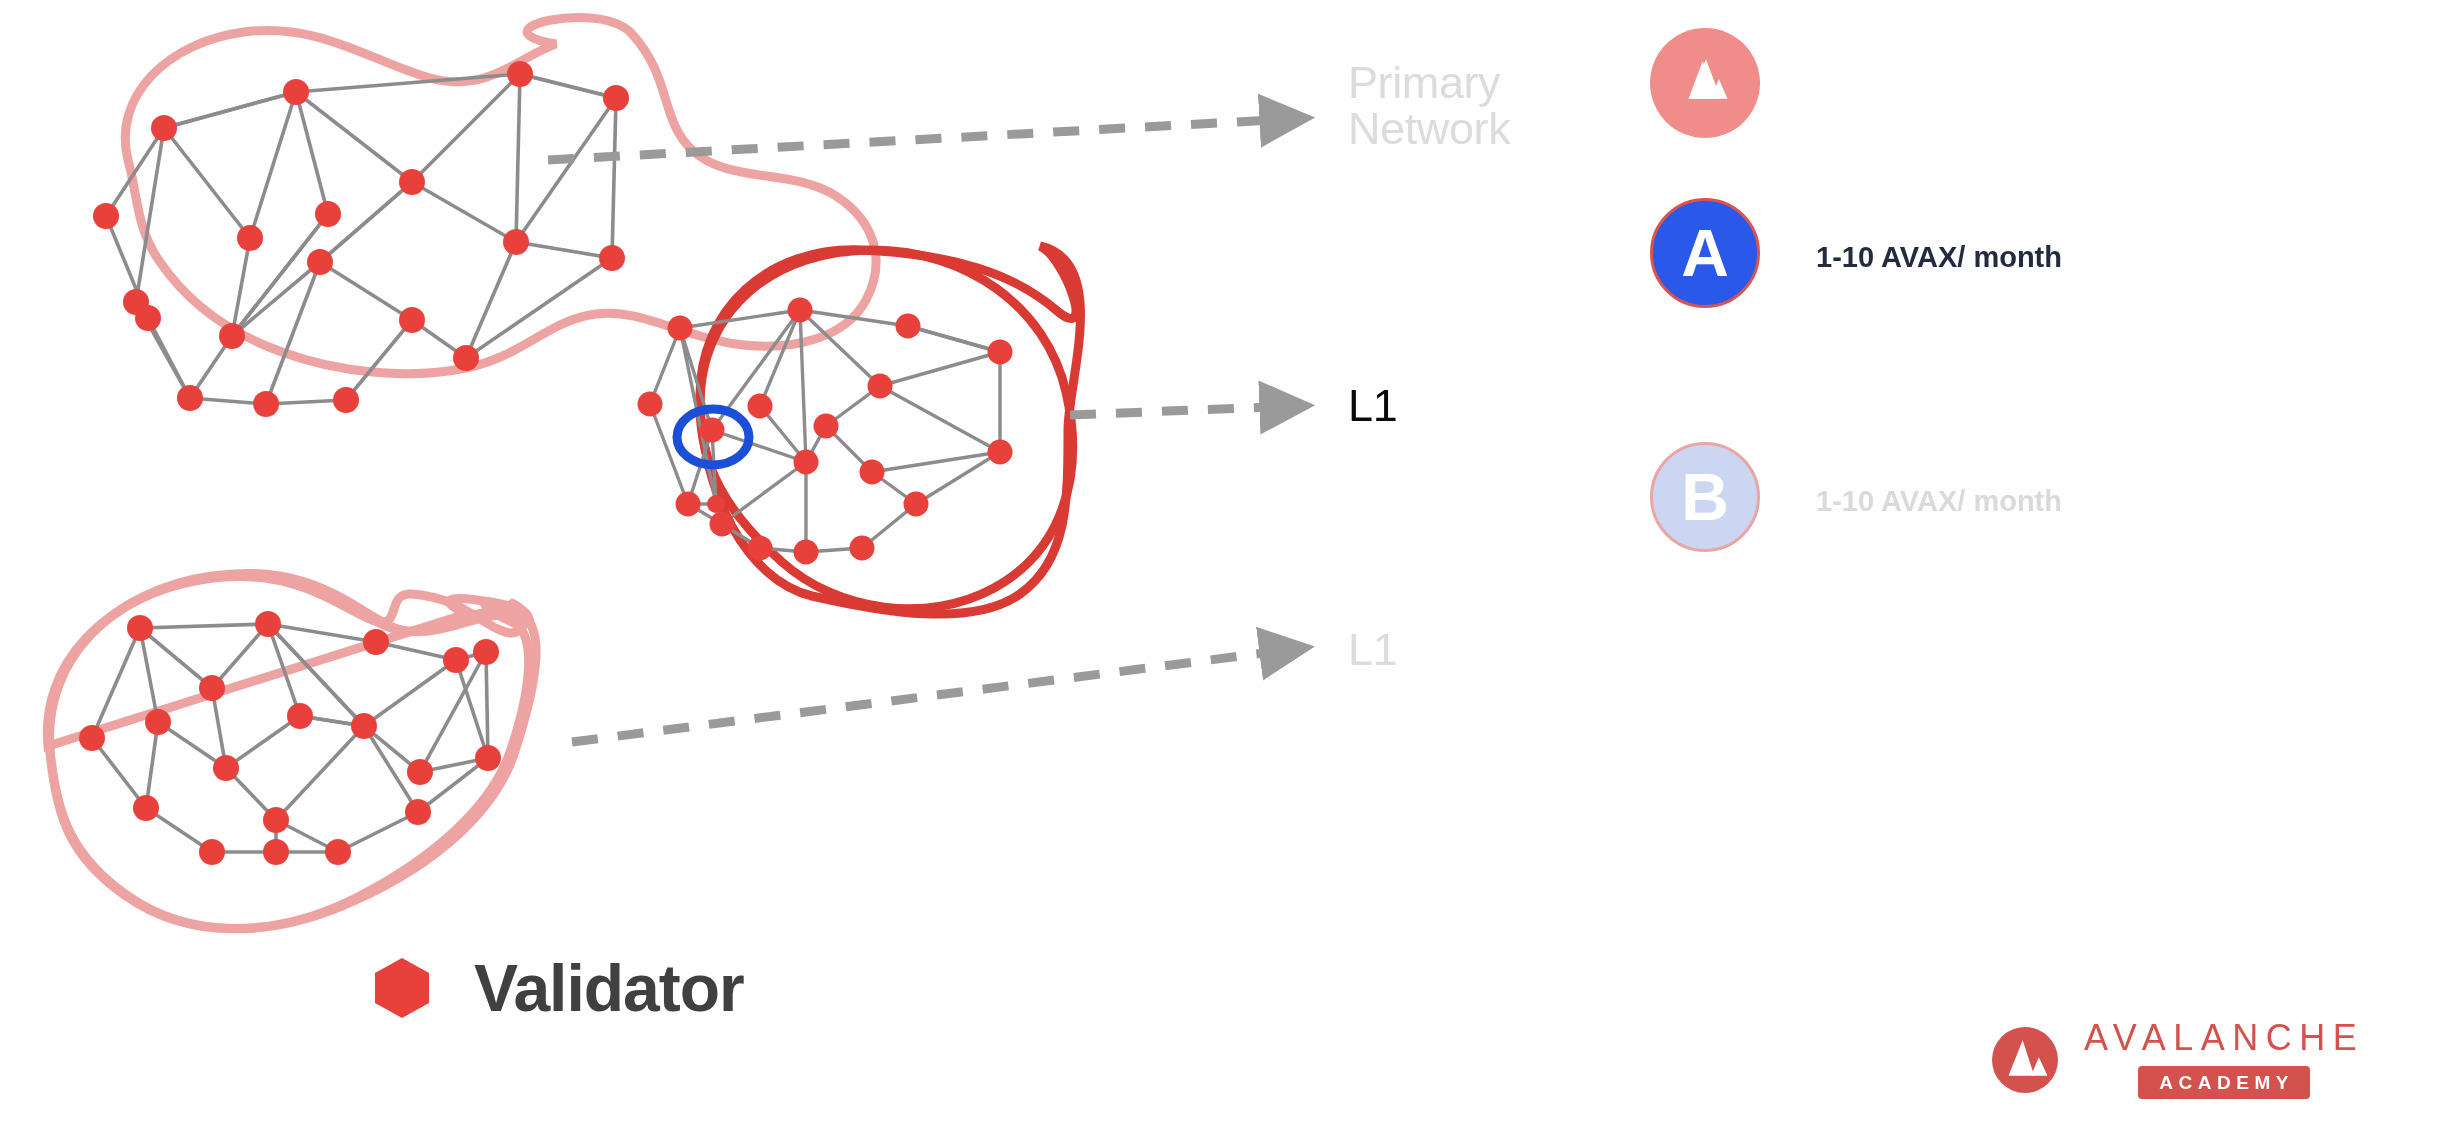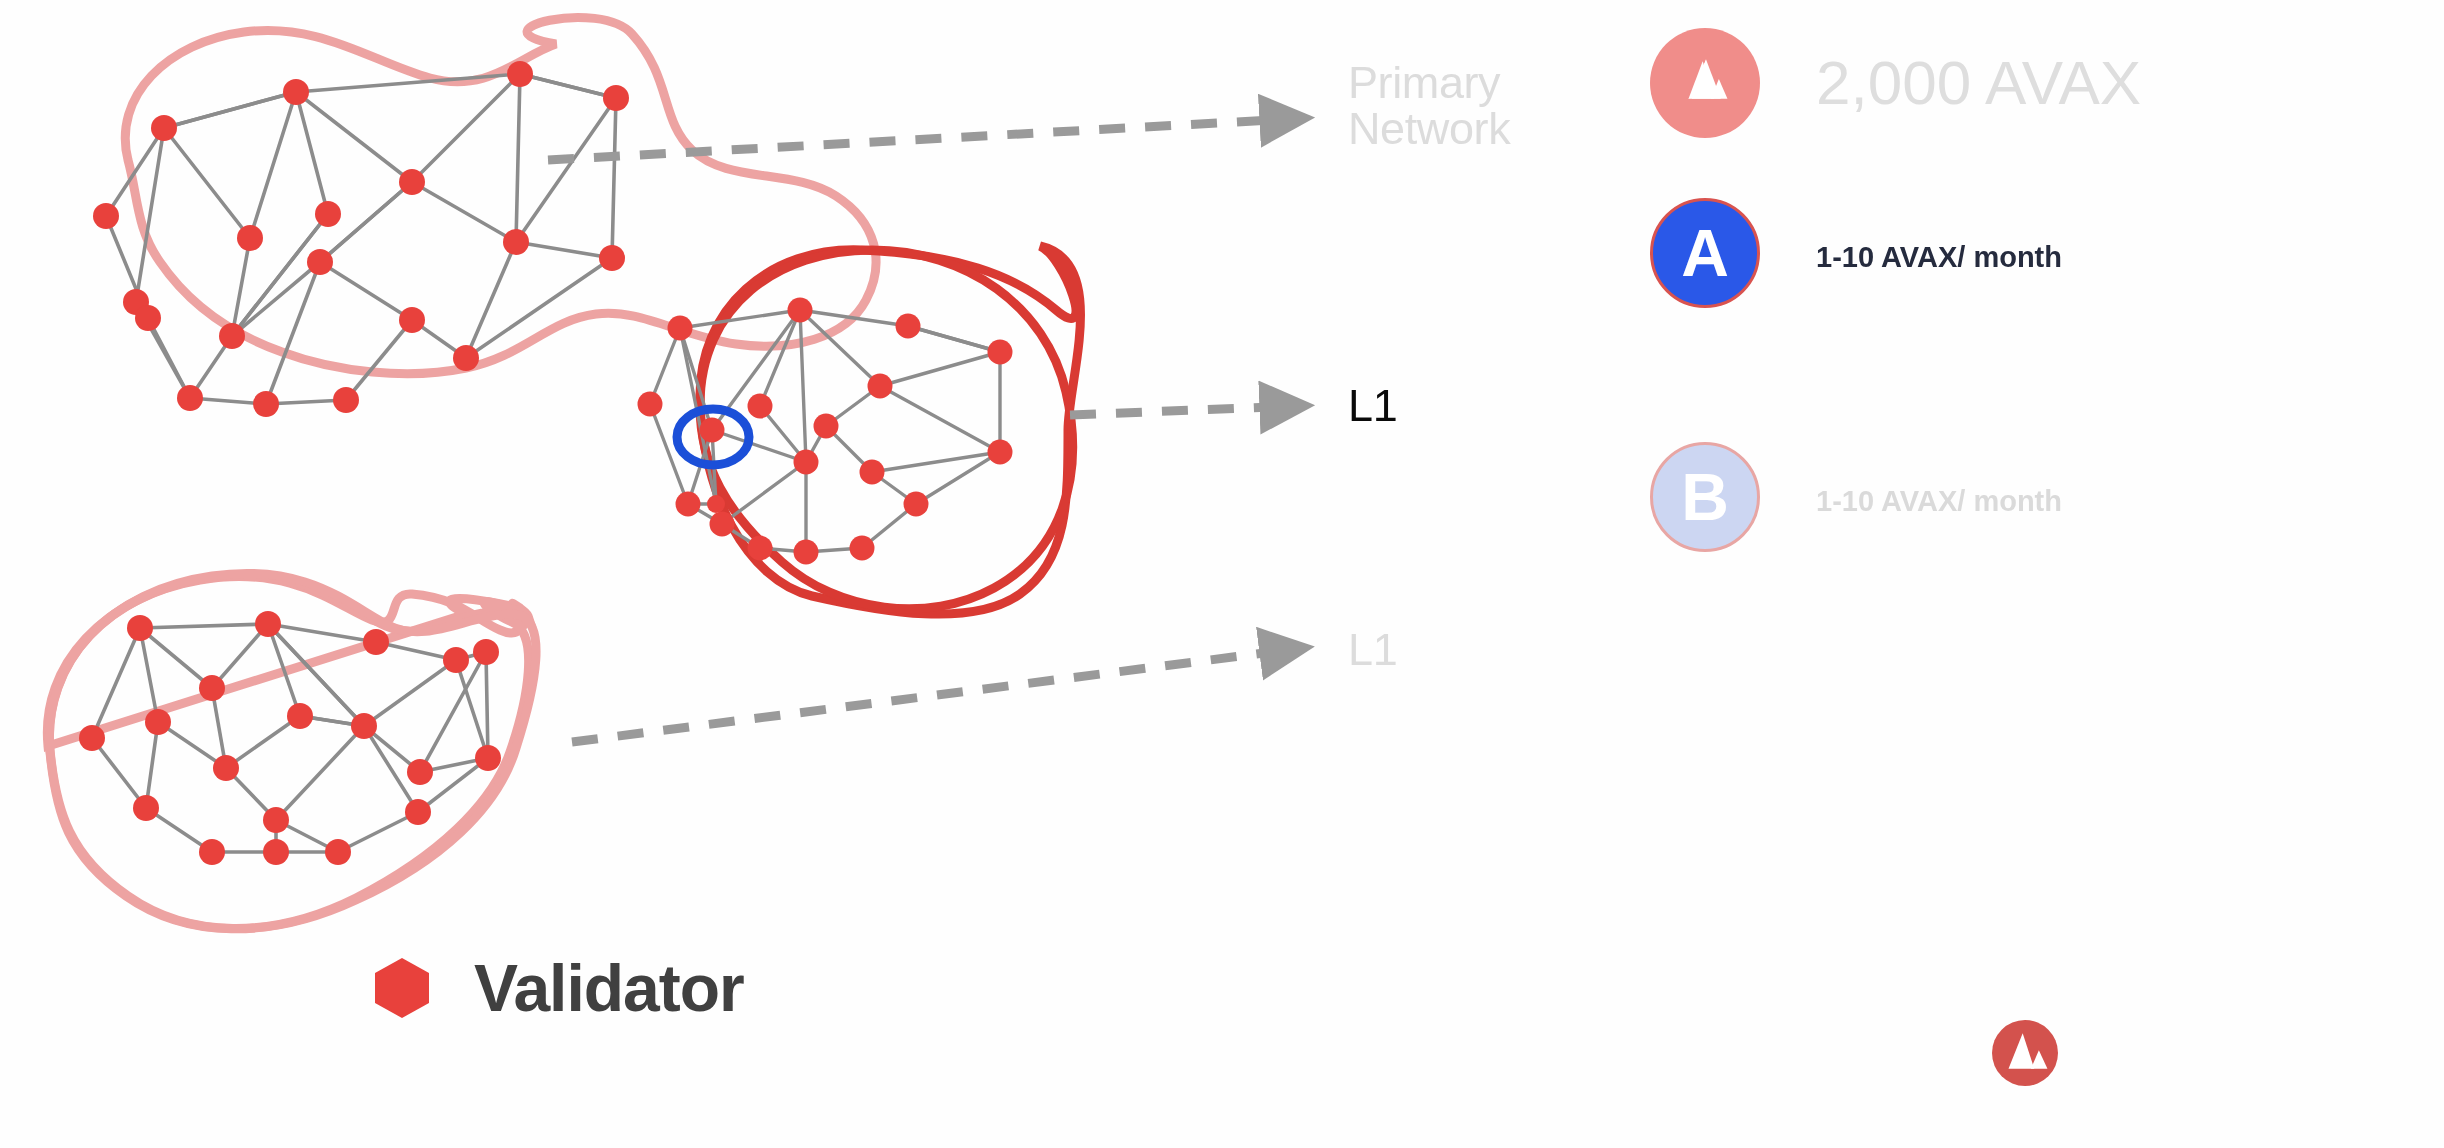--- a/index.html
+++ b/index.html
@@ -313,23 +313,20 @@
   <div class="token-row row-primary" style="left:1650px;top:28px;">
     <div class="token-badge" style="width:110px;height:110px;background:#f08d8a;">
       <svg viewBox="0 0 100 100" style="width:66px;height:66px;display:block;">
         <path d="M51.5 14 L74 74 L58 74 L40 74 L24 74 Z" fill="#ffffff"></path>
         <path d="M50 16 L30 74 L22 74 L44 18 Z" fill="#f08d8a"></path>
         <path d="M46.5 17 L64 74 L25 74 Z" fill="#ffffff"></path>
         <path d="M71 44 L84 74 L59 74 Z" fill="#ffffff"></path>
         <path d="M66.5 46 L78 74 L56 74 Z" fill="#f08d8a" opacity="0"></path>
       </svg>
     </div>
-    <div class="token-text">
-      <div class="token-title">2,000 AVAX</div>
-    </div>
   </div>
 
   <div class="token-row row-a" style="left:1650px;top:198px;">
     <div class="token-badge" style="width:110px;height:110px;background:#2a58e8;border:3px solid #d9534f;">
       <span class="badge-letter" style="font-size:66px;">A</span>
     </div>
     <div class="token-text">
       <div class="token-sub">1-10 AVAX/ month</div>
     </div>
   </div>
@@ -348,15 +345,19 @@
     <div class="legend-label">Validator</div>
   </div>
 
   <div class="aa-logo" style="left:1992px;top:1020px;">
     <svg class="aa-mark" viewBox="0 0 100 100">
       <circle cx="50" cy="50" r="50" fill="#d3524d"></circle>
       <path d="M46.5 20 L64 74 L25 74 Z" fill="#ffffff"></path>
       <path d="M71 46 L84 74 L59 74 Z" fill="#ffffff"></path>
       <path d="M46 22 L29 74 L22 74 L42 22 Z" fill="#d3524d" opacity="0"></path>
     </svg>
+    <div class="aa-words">
+      <div class="aa-title">AVALANCHE</div>
+      <div class="aa-sub">ACADEMY</div>
+    </div>
   </div>
 
 </div>
 
 </body></html>

